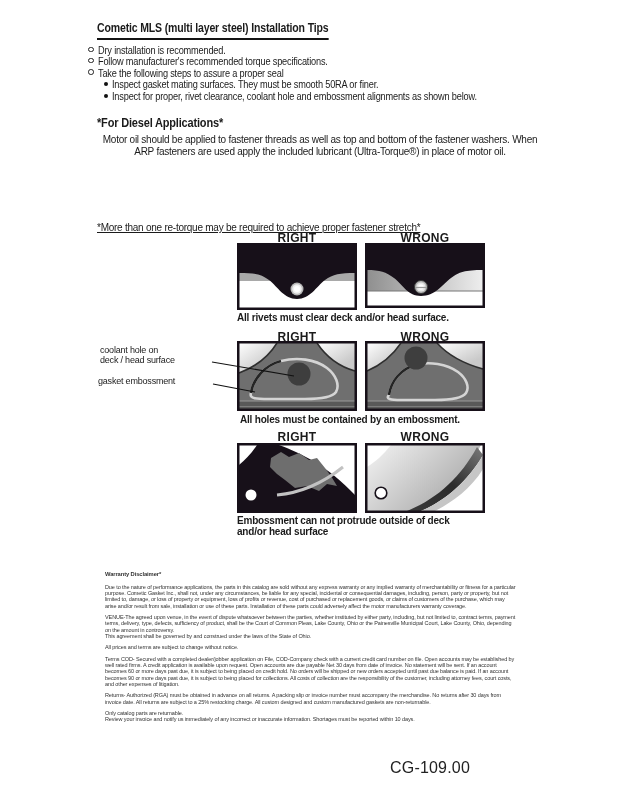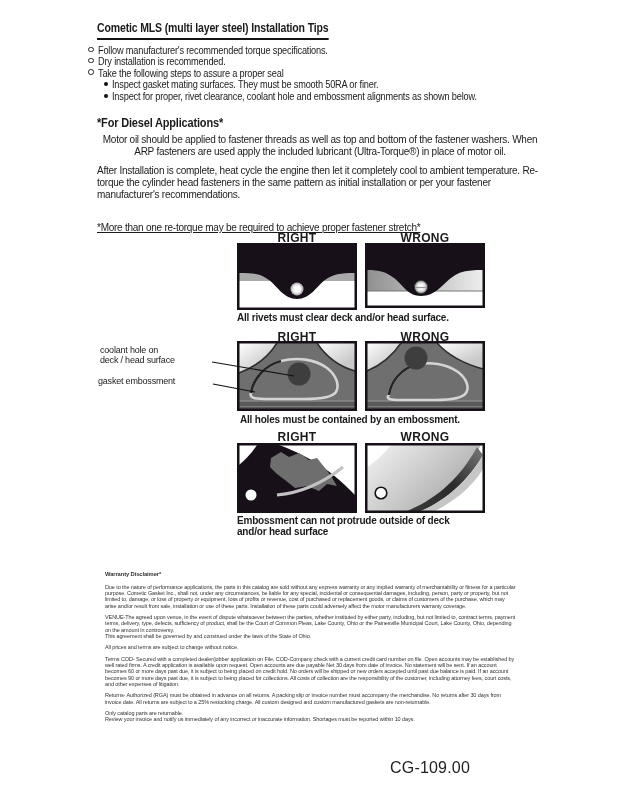--- a/index.html
+++ b/index.html
@@ -36,43 +36,42 @@
 </head>
 <body>
 
 <div id="page">
 
   <div class="abs title">Cometic MLS (multi layer steel) Installation Tips</div>
 
   <div class="abs bullets">
     <div class="b">
       <span class="om"></span>
-      <span class="txt">Follow manufacturer's recommended torque specifications.</span>
+      <span class="txt">Dry installation is recommended.</span>
     </div>
     <div class="b">
       <span class="om"></span>
-      <span class="txt">Dry installation is recommended.</span>
+      <span class="txt">Follow manufacturer's recommended torque specifications.</span>
     </div>
     <div class="b">
       <span class="om"></span>
       <span class="txt">Take the following steps to assure a proper seal</span>
     </div>
     <div class="b sub">
       <span class="fm"></span>
       <span class="txt">Inspect gasket mating surfaces.  They must be smooth 50RA or finer.</span>
     </div>
     <div class="b sub">
       <span class="fm"></span>
       <span class="txt">Inspect for proper, rivet clearance, coolant hole and embossment alignments as shown below.</span>
     </div>
   </div>
 
   <div class="abs h2">*For Diesel Applications*</div>
   <div class="abs para" style="top:134px;text-align:center;">Motor oil should be applied to fastener threads as well as top and bottom of the fastener washers. When ARP fasteners are used apply the included lubricant (Ultra-Torque®) in place of motor oil.</div>
-  <div class="abs para" style="top:165px;">After Installation is complete, heat cycle the engine then let it completely cool to ambient temperature. Re-torque the cylinder head fasteners in the same pattern as initial installation or per your fastener manufacturer's recommendations.</div>
   <div class="abs para" style="top:222px;text-decoration:underline;">*More than one re-torque may be required to achieve proper fastener stretch*</div>
 
   <div class="row" style="top:231px;">
     <div class="abs hdr" style="left:0;top:0;">RIGHT</div>
     <div class="abs hdr" style="left:128px;top:0;">WRONG</div>
 
     <div class="imgbox" style="left:0;top:12px;">
       <svg width="120" height="67" viewBox="0 0 120 67">
         <rect x="0" y="0" width="120" height="67" fill="#ffffff"></rect>
         <rect x="2" y="30" width="116" height="8" fill="#a9a9a9"></rect>

